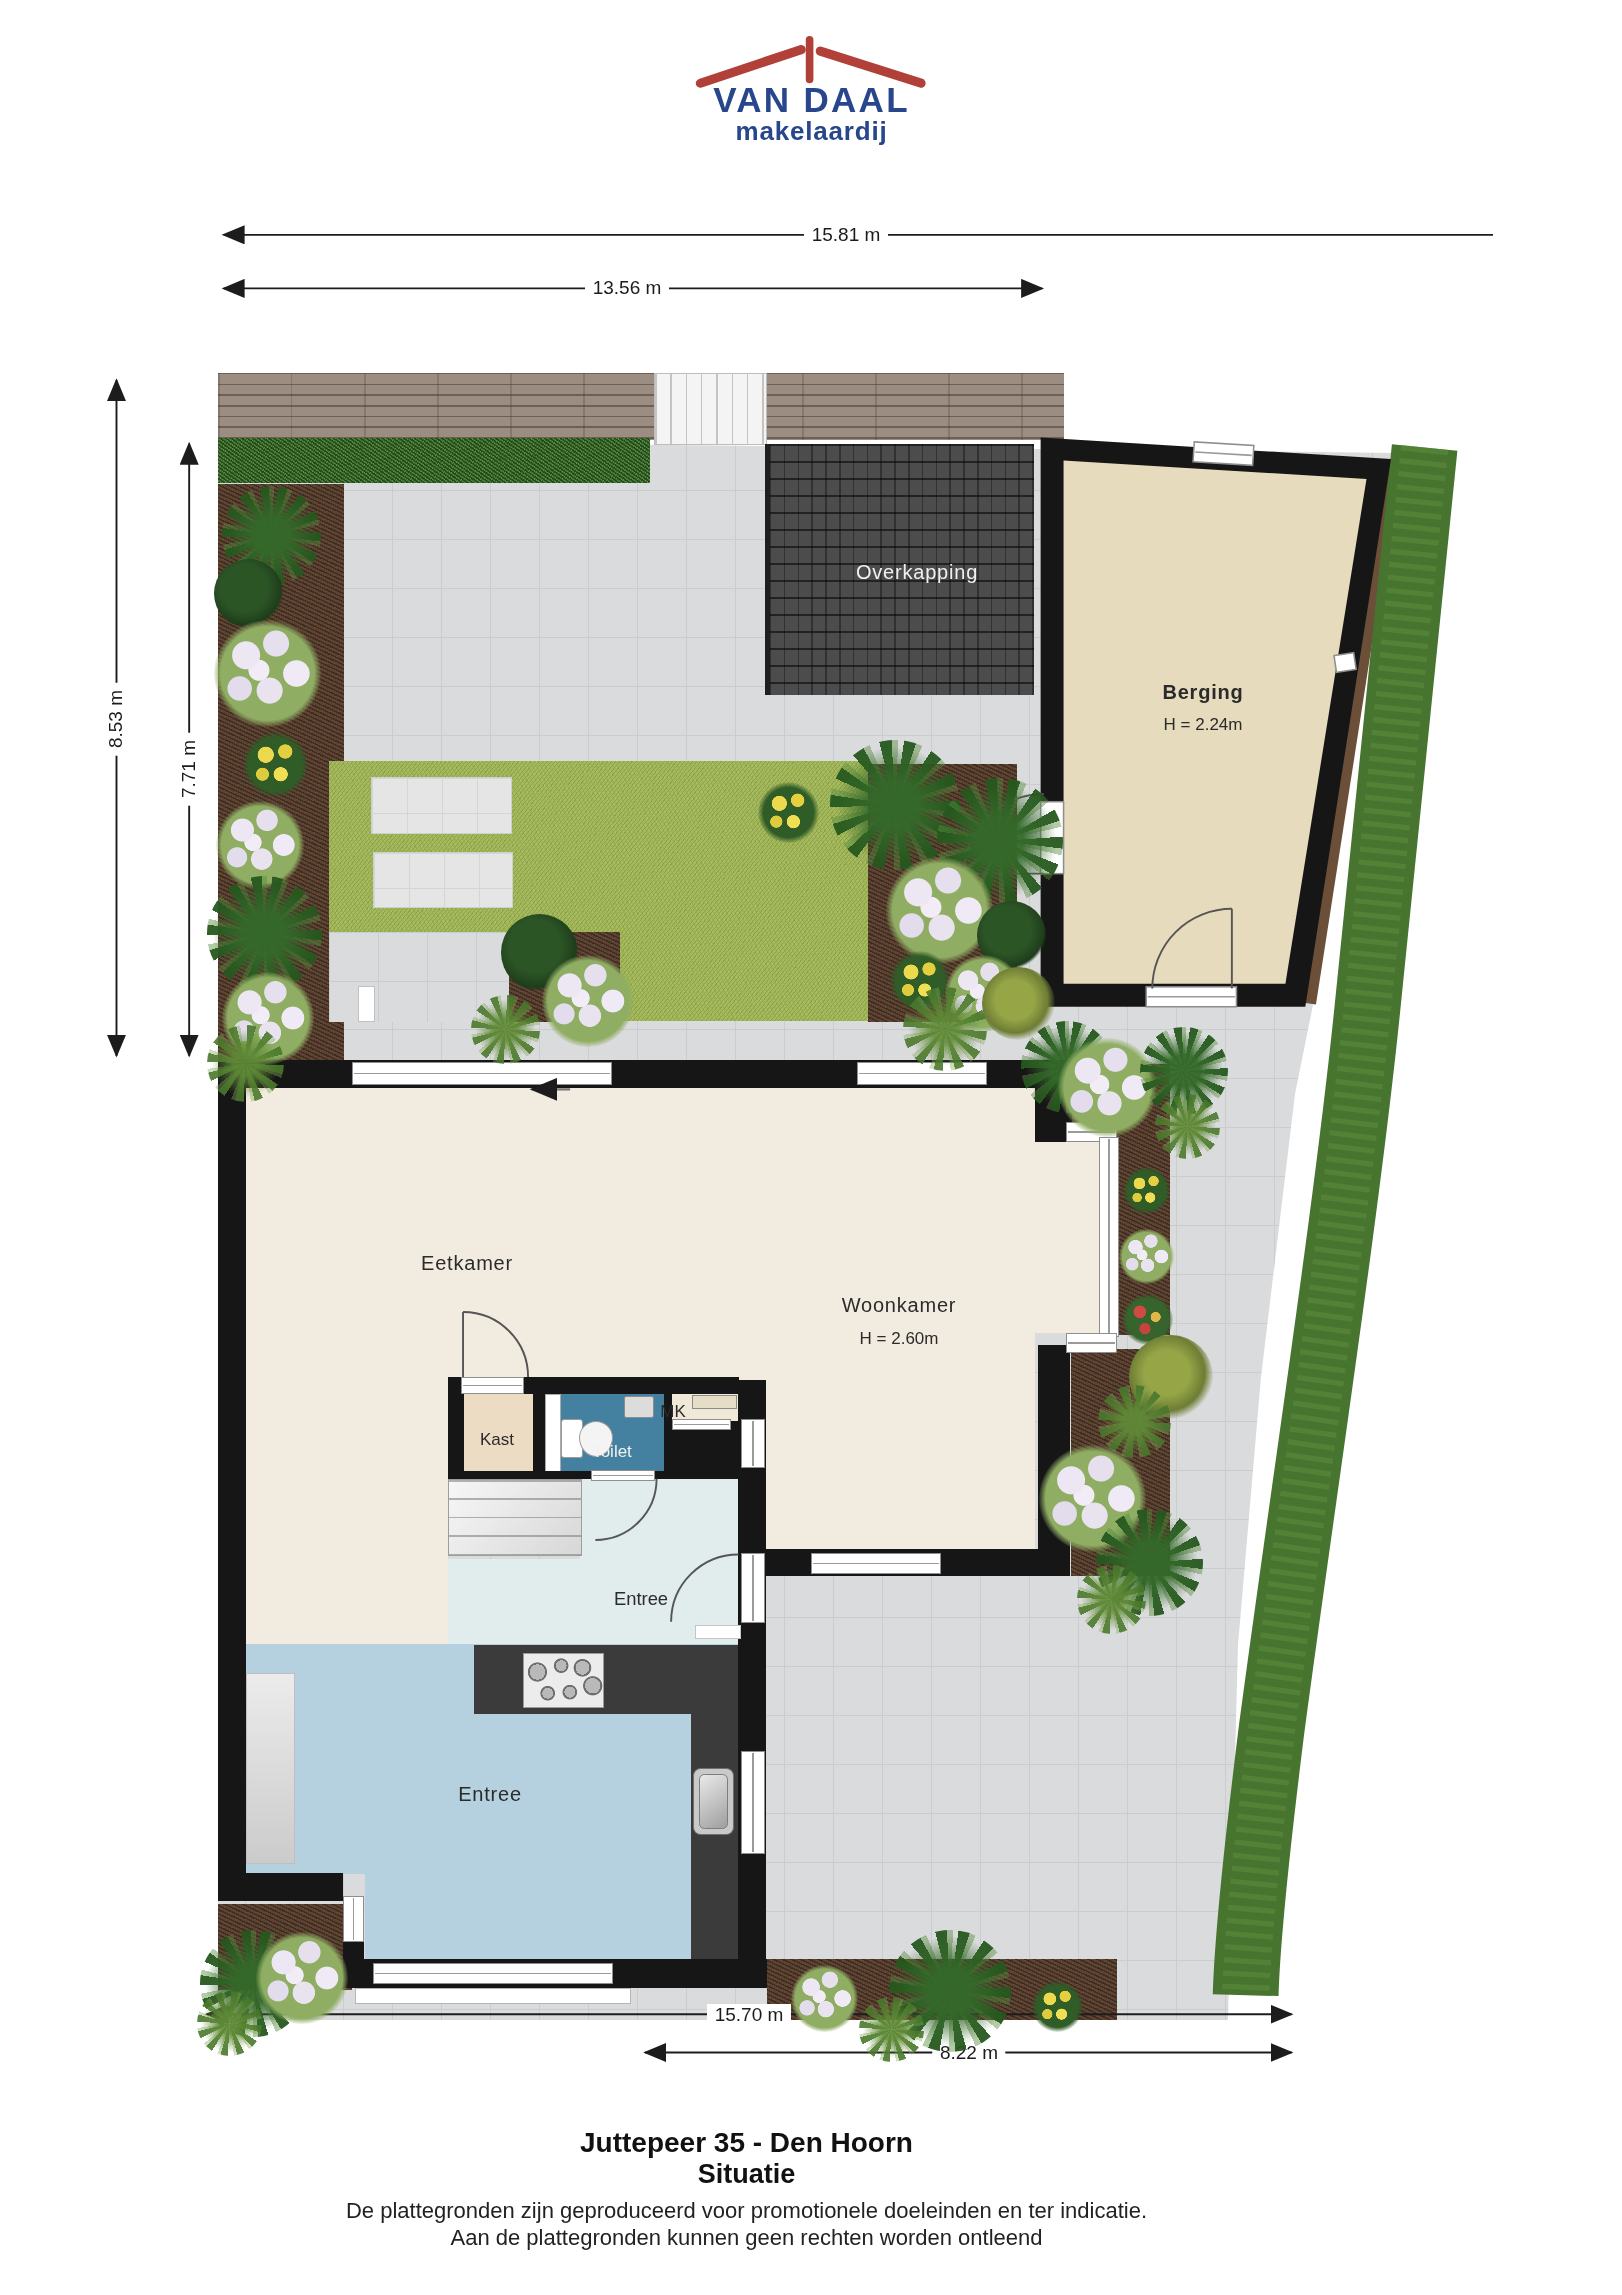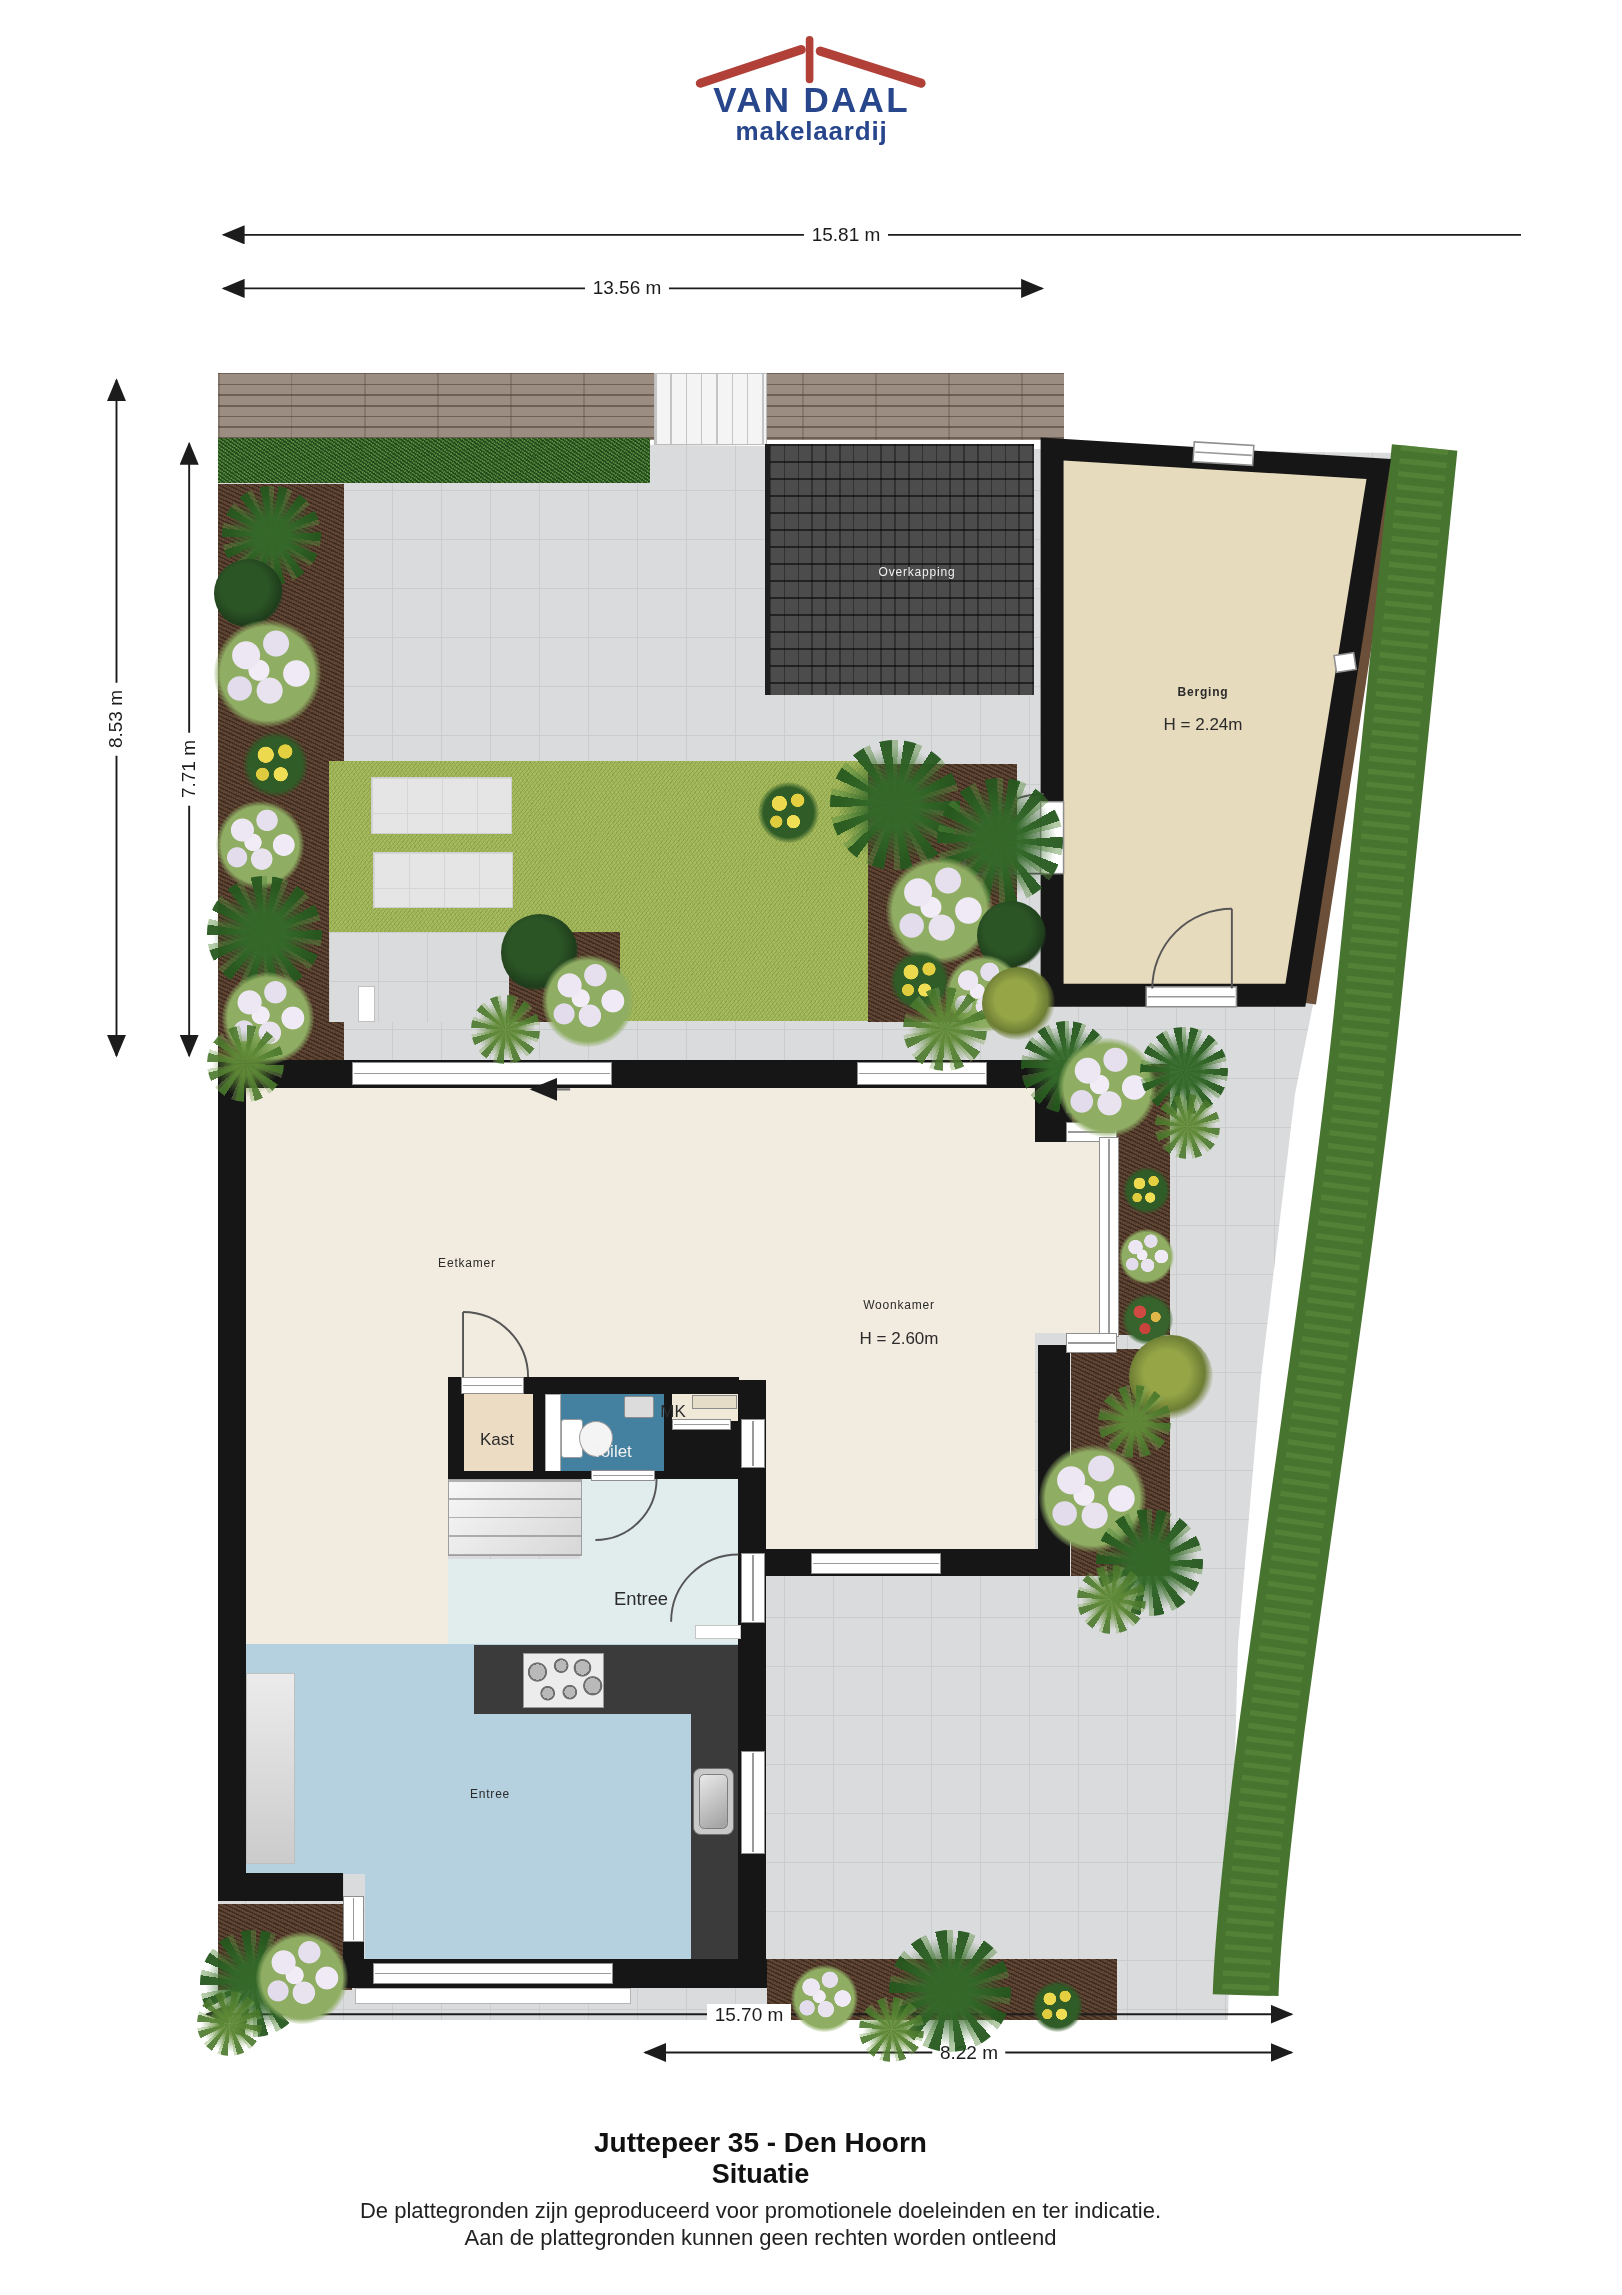--- a/index.html
+++ b/index.html
@@ -1,17 +1,17 @@
 <!DOCTYPE html>
 <html style="font-size:12.2px"><head>
 <meta charset="utf-8">
 <style>
   html,body{margin:0;padding:0;background:#ffffff;}
   body{font-family:"Liberation Sans", sans-serif;}
-  .page{position:relative;width:1493px;height:2295px;background:#fff;overflow:hidden;padding-left:28px;}
+  .page{position:relative;width:1493px;height:2295px;background:#fff;overflow:hidden;}
   .a{position:absolute;}
   .wall{position:absolute;background:#161616;}
   .win{position:absolute;background:#fff;border:1.5px solid #8e8e8e;box-sizing:border-box;}
   .win.h::after{content:"";position:absolute;left:0.8px;right:0.8px;top:50%;height:1.5px;margin-top:-0.8px;background:#9a9a9a;}
   .win.v::after{content:"";position:absolute;top:0.8px;bottom:0.8px;left:50%;width:1.5px;margin-left:-0.8px;background:#9a9a9a;}
   .paving{background-color:#dadbdc;background-image:linear-gradient(#cbcccd 1.5px, transparent 1.5px),linear-gradient(90deg,#cbcccd 1.5px, transparent 1.5px);background-size:49px 49px;}
   .deck{background-color:#9c8d82;background-image:repeating-linear-gradient(180deg, rgba(74,58,47,.55) 0 1.5px, transparent 1.5px 10.7px),repeating-linear-gradient(90deg, rgba(60,45,35,.22) 0 1.5px, transparent 1.5px 73px);}
   .stairs-out{background:#f4f4f4;border:0.8px solid #bdbdbd;background-image:repeating-linear-gradient(90deg,#c4c4c4 0 1.5px, transparent 1.5px 15.3px);}
   .hedgestrip{background-color:#3f7030;background-image:repeating-linear-gradient(35deg, rgba(15,45,12,.6) 0 1.5px, transparent 1.5px 3.1px),repeating-linear-gradient(-55deg, rgba(125,175,85,.45) 0 0.8px, transparent 0.8px 2.3px);}
   .soil{background-color:#5b4232;background-image:repeating-linear-gradient(25deg, rgba(28,16,9,.45) 0 1.5px, transparent 1.5px 3.8px),repeating-linear-gradient(-20deg, rgba(120,85,55,.35) 0 0.8px, transparent 0.8px 3.1px);}
@@ -56,21 +56,21 @@
     radial-gradient(circle at 35% 35%, #ecd94e 0 13%, transparent 14%),
     radial-gradient(circle at 65% 30%, #e3cf40 0 11%, transparent 12%),
     radial-gradient(circle at 58% 65%, #f0de55 0 12%, transparent 13%),
     radial-gradient(circle at 30% 65%, #dfcb3e 0 10%, transparent 11%),
     radial-gradient(circle at 50% 50%, #305c27 0 58%, rgba(40,70,30,0) 72%);}
   .p-flred{background:
     radial-gradient(circle at 35% 35%, #cf4a42 0 13%, transparent 14%),
     radial-gradient(circle at 66% 45%, #e0b84a 0 11%, transparent 12%),
     radial-gradient(circle at 45% 68%, #c8433c 0 12%, transparent 13%),
     radial-gradient(circle at 50% 50%, #36642c 0 58%, rgba(46,84,36,0) 72%);}
-  .rlab{position:absolute;transform:translate(-50%,-50%);font-size:12px;color:#2b2b2b;letter-spacing:0.8px;white-space:nowrap;}
+  .rlab{position:absolute;transform:translate(-50%,-50%);font-size:20px;color:#2b2b2b;letter-spacing:0.8px;white-space:nowrap;}
   .rlab.small{font-size:17px;letter-spacing:0;}
   .rlab.onroof{color:#f0f0f0;}
   .dim{position:absolute;transform:translate(-50%,-50%);background:#fff;padding:0 7.7px;font-size:19px;color:#1c1c1c;white-space:nowrap;}
   .dim.v{transform:translate(-50%,-50%) rotate(-90deg);}
   .logo-name{position:absolute;left:50%;transform:translateX(-50%);top:80px;font-size:35px;font-weight:bold;color:#27468c;letter-spacing:2.3px;white-space:nowrap;}
   .logo-tag{position:absolute;left:50%;transform:translateX(-50%);top:116px;font-size:26px;font-weight:bold;color:#27468c;letter-spacing:0.8px;white-space:nowrap;}
   .ft{position:absolute;left:50%;transform:translateX(-50%);white-space:nowrap;color:#111;}
   .ft.t1{top:2127px;font-size:28px;font-weight:bold;}
   .ft.t2{top:2159px;font-size:27px;font-weight:bold;}
   .ft.d1{top:2198px;font-size:22px;color:#222;}

